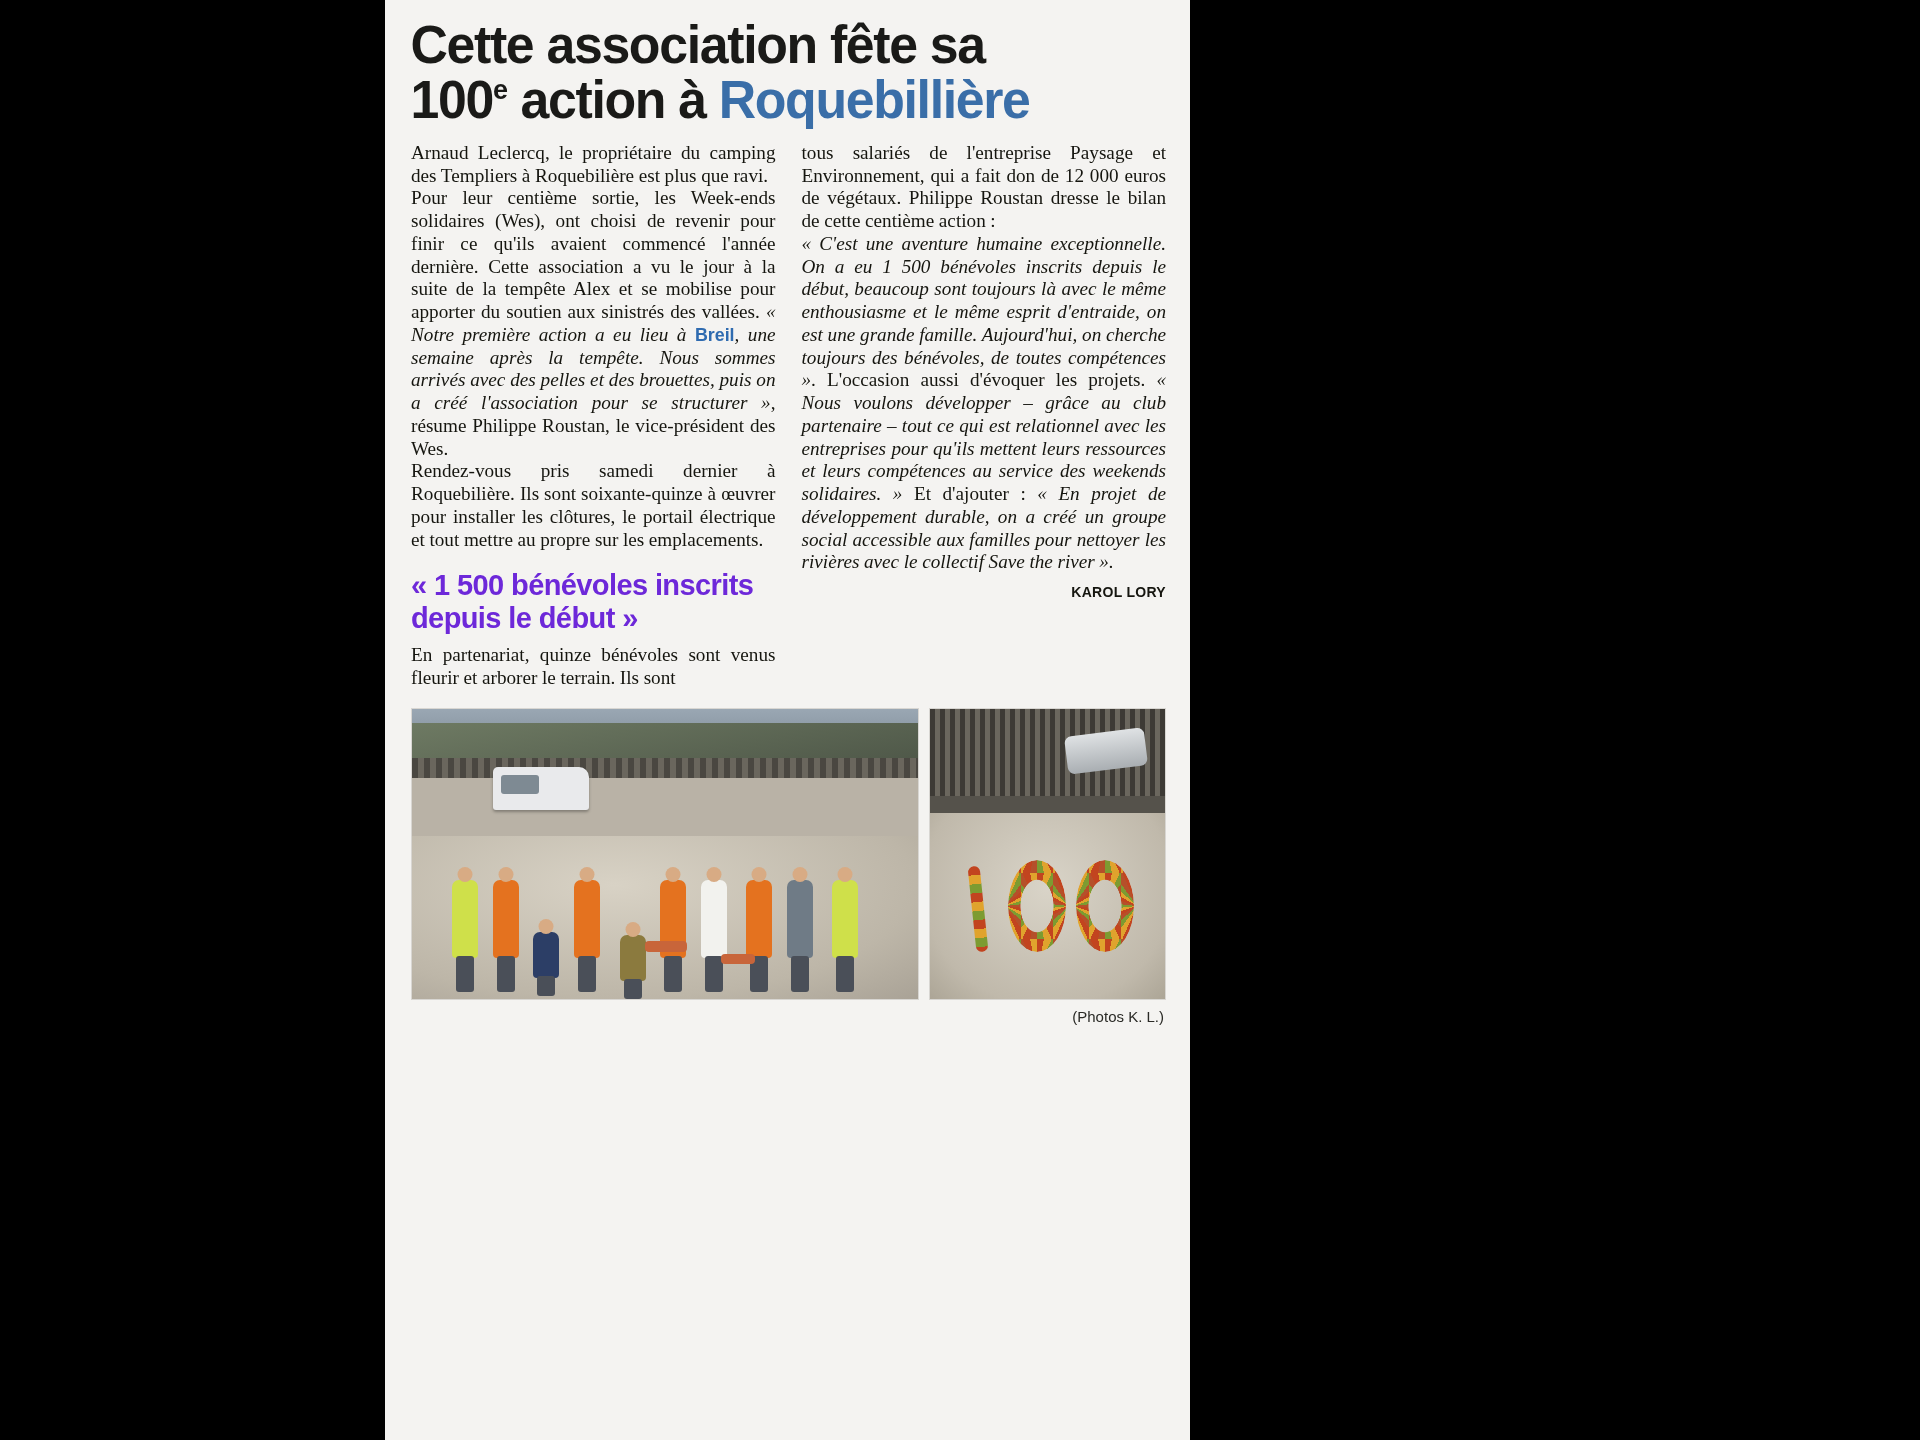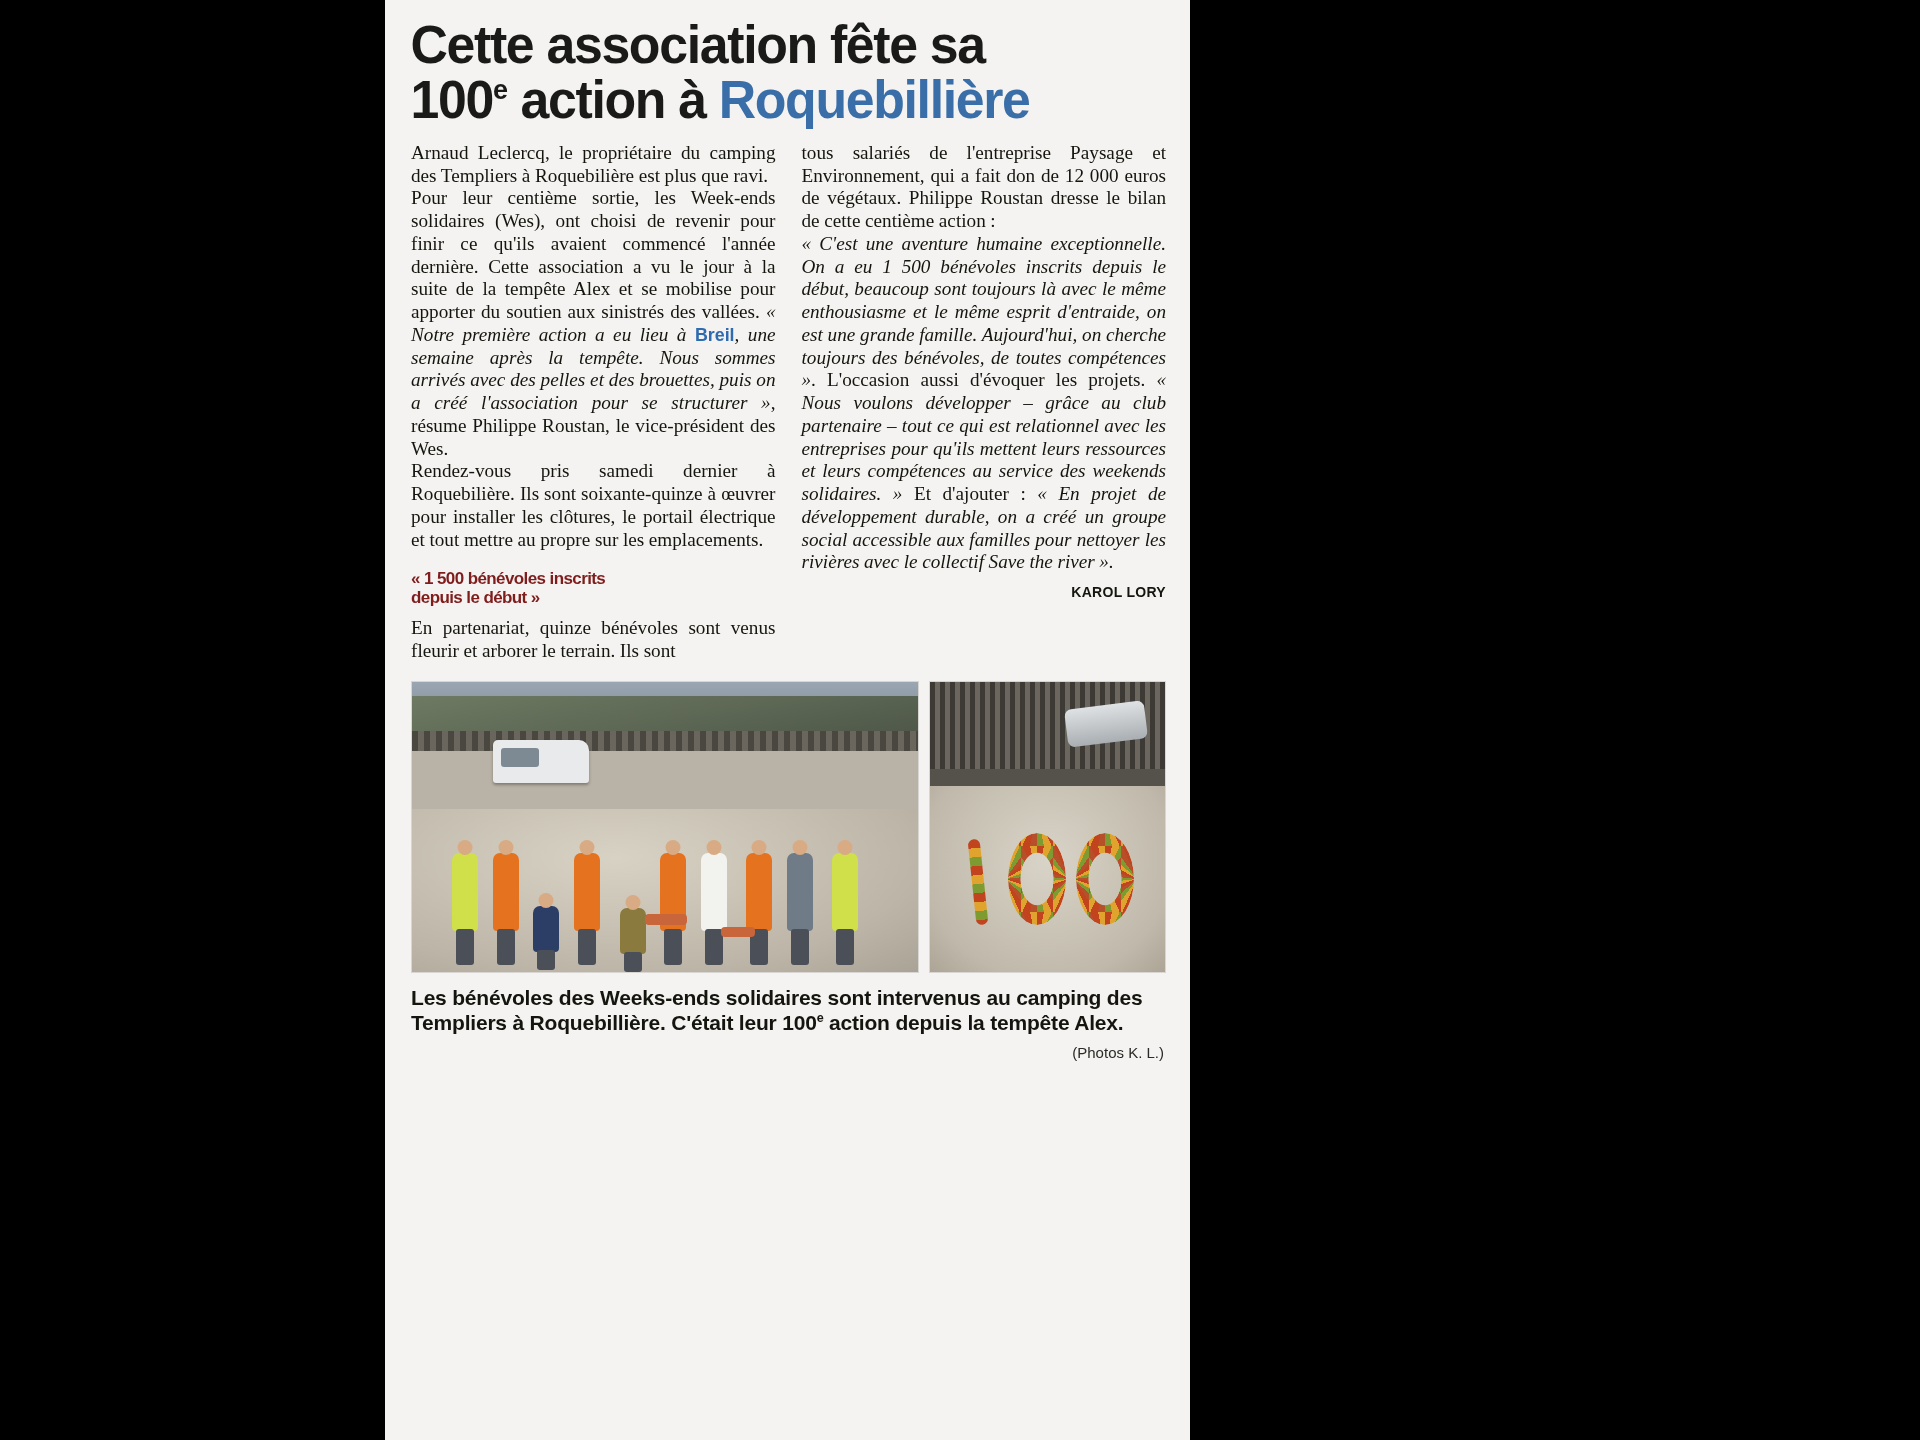--- a/index.html
+++ b/index.html
@@ -68,24 +68,24 @@
     color:#2f6bb0;
     font-family:"Liberation Sans", sans-serif;
     font-weight:bold;
     font-style:normal;
     font-size:0.93em;
   }
 
   .subhead {
     font-family:"Liberation Sans", sans-serif;
     font-weight:bold;
-    font-size:17px;
+    font-size:29px;
     line-height:1.12;
     letter-spacing:-0.6px;
-    color:#7f1d1d;
+    color:#6d28d9;
     margin:18px 0 10px 0;
   }
 
   .byline {
     font-family:"Liberation Sans", sans-serif;
     font-weight:bold;
     font-size:14px;
     letter-spacing:0.3px;
     text-align:right;
     color:#15150f;
@@ -243,17 +243,16 @@
         <div class="top-band"></div>
         <div class="rail"></div>
         <div class="gravel"></div>
         <div class="pipe"></div>
         <div class="digit d1"></div>
         <div class="digit d2"></div>
         <div class="digit d3"></div>
       </div>
     </div>
 
-    <div class="caption"><span>Les bénévoles des Weeks-ends solidaires sont intervenus au camping des Templiers à Roquebillière. C'était leur 100</span><sup>e</sup><span> action depuis la tempête Alex.</span></div>
 
     <div class="credit">(Photos K. L.)</div>
   </div>
 </div>
 
 </body></html>

